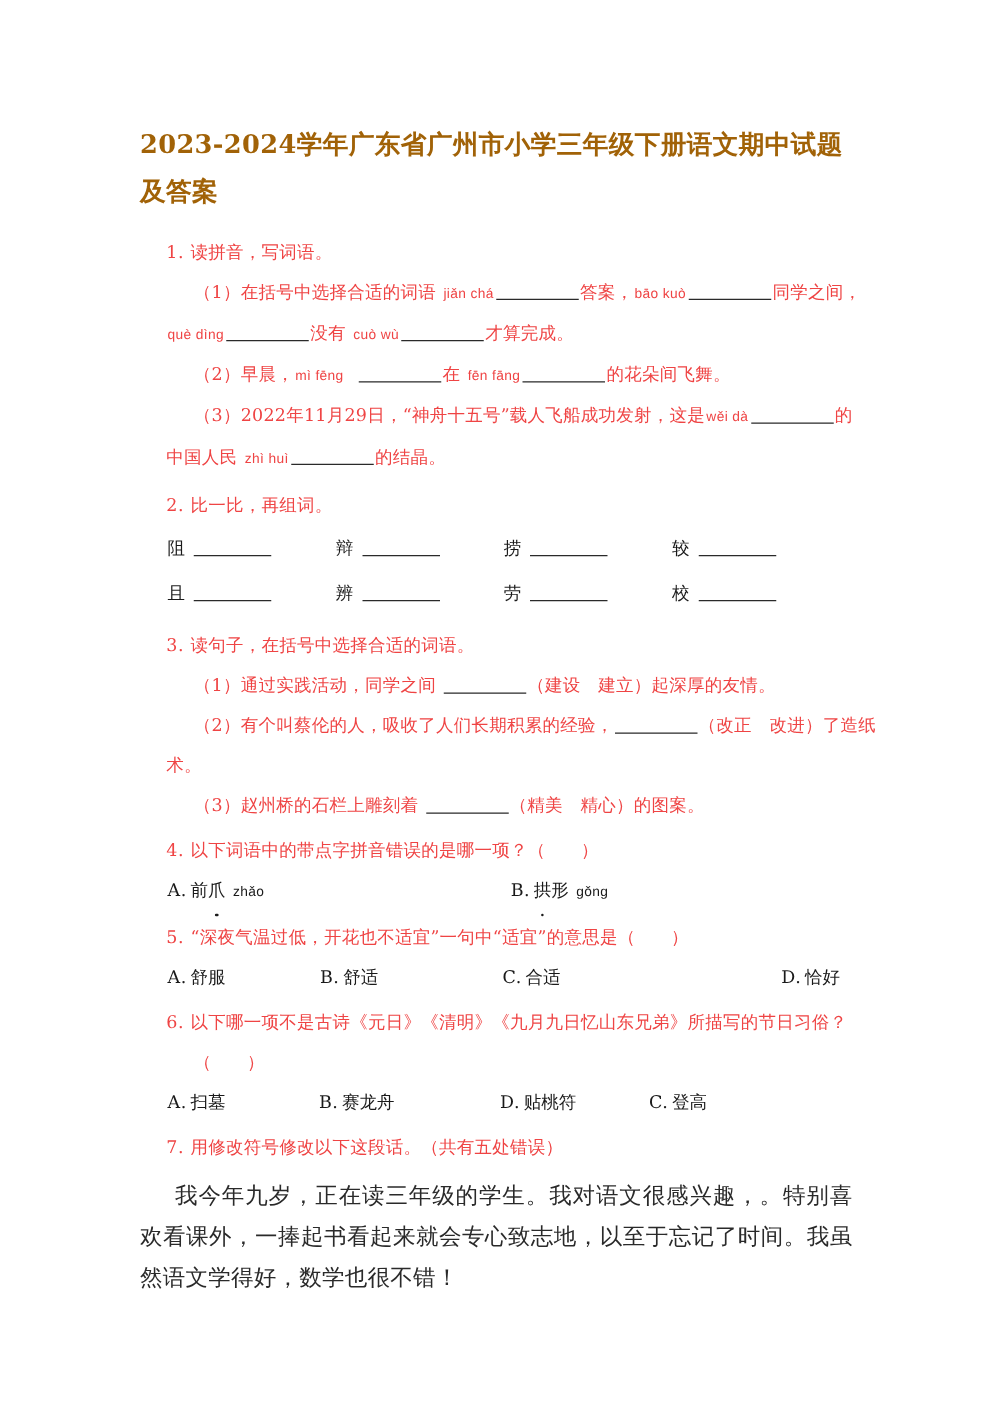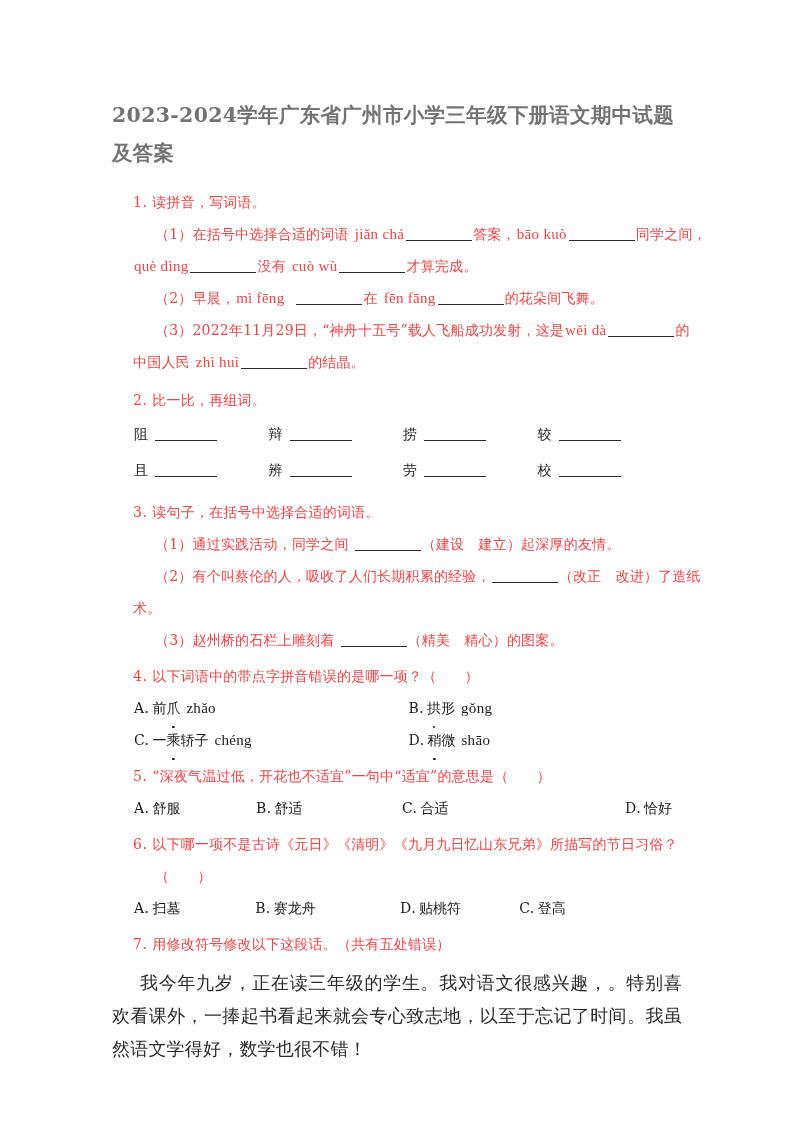--- a/index.html
+++ b/index.html
@@ -23,21 +23,21 @@
     height: 1122px;
     box-sizing: border-box;
     padding: 96px 110px 0 112px;
   }
   .doc-title {
     font-family: "DejaVu Serif", "Liberation Serif", serif;
     font-weight: bold;
     font-size: 20.5px;
     line-height: 38px;
     letter-spacing: 0.3px;
-    color: #737373;
+    color: #a16207;
     margin: 0 0 14px 0;
     text-align: left;
     width: 572px;
   }
   .q {
     margin: 0;
     padding: 0;
   }
   .line {
     font-size: 14px;
@@ -49,22 +49,22 @@
   }
   .qnum {
     
     letter-spacing: 0.5px;
   }
   .indent0 { padding-left: 0px; }
   .sub-indent { padding-left: 22px; }
   .cont-indent { padding-left: 0px; }
 
   .py {
-    font-family: Liberation Serif, serif;
-    font-size: 15px;
+    font-family: Liberation Sans, sans-serif;
+    font-size: 11px;
     letter-spacing: 0.3px;
     padding: 0 1px;
   }
   .blank {
     display: inline-block;
     border-bottom: 1.3px solid #2a2a2a;
     height: 13px;
     vertical-align: -2px;
     margin: 0 1px;
   }
@@ -212,28 +212,20 @@
       <span class="qnum">4.</span><span class="sp"></span><span>以下词语中的带点字拼音错误的是哪一项？（　　）</span>
     </div>
     <div class="opts two">
       <div class="opt opt-a">
         <span class="ol">A.</span><span>前</span><span class="dotted">爪</span><span></span><span class="sp"></span><span class="py">zhǎo</span>
       </div>
       <div class="opt opt-b">
         <span class="ol">B.</span><span></span><span class="dotted">拱</span><span>形</span><span class="sp"></span><span class="py">gǒng</span>
       </div>
     </div>
-    <div class="opts two">
-      <div class="opt opt-a">
-        <span class="ol">C.</span><span>一</span><span class="dotted">乘</span><span>轿子</span><span class="sp"></span><span class="py">chéng</span>
-      </div>
-      <div class="opt opt-b">
-        <span class="ol">D.</span><span></span><span class="dotted">稍</span><span>微</span><span class="sp"></span><span class="py">shāo</span>
-      </div>
-    </div>
   </div>
 
   <div class="q" style="margin-top:4px;">
     <div class="line indent0">
       <span class="qnum">5.</span><span class="sp"></span><span>“深夜气温过低，开花也不适宜”一句中“适宜”的意思是（　　）</span>
     </div>
     <div class="opts four">
       <div class="opt opt-a"><span class="ol">A.</span><span>舒服</span></div>
       <div class="opt opt-b"><span class="ol">B.</span><span>舒适</span></div>
       <div class="opt opt-c"><span class="ol">C.</span><span>合适</span></div>

